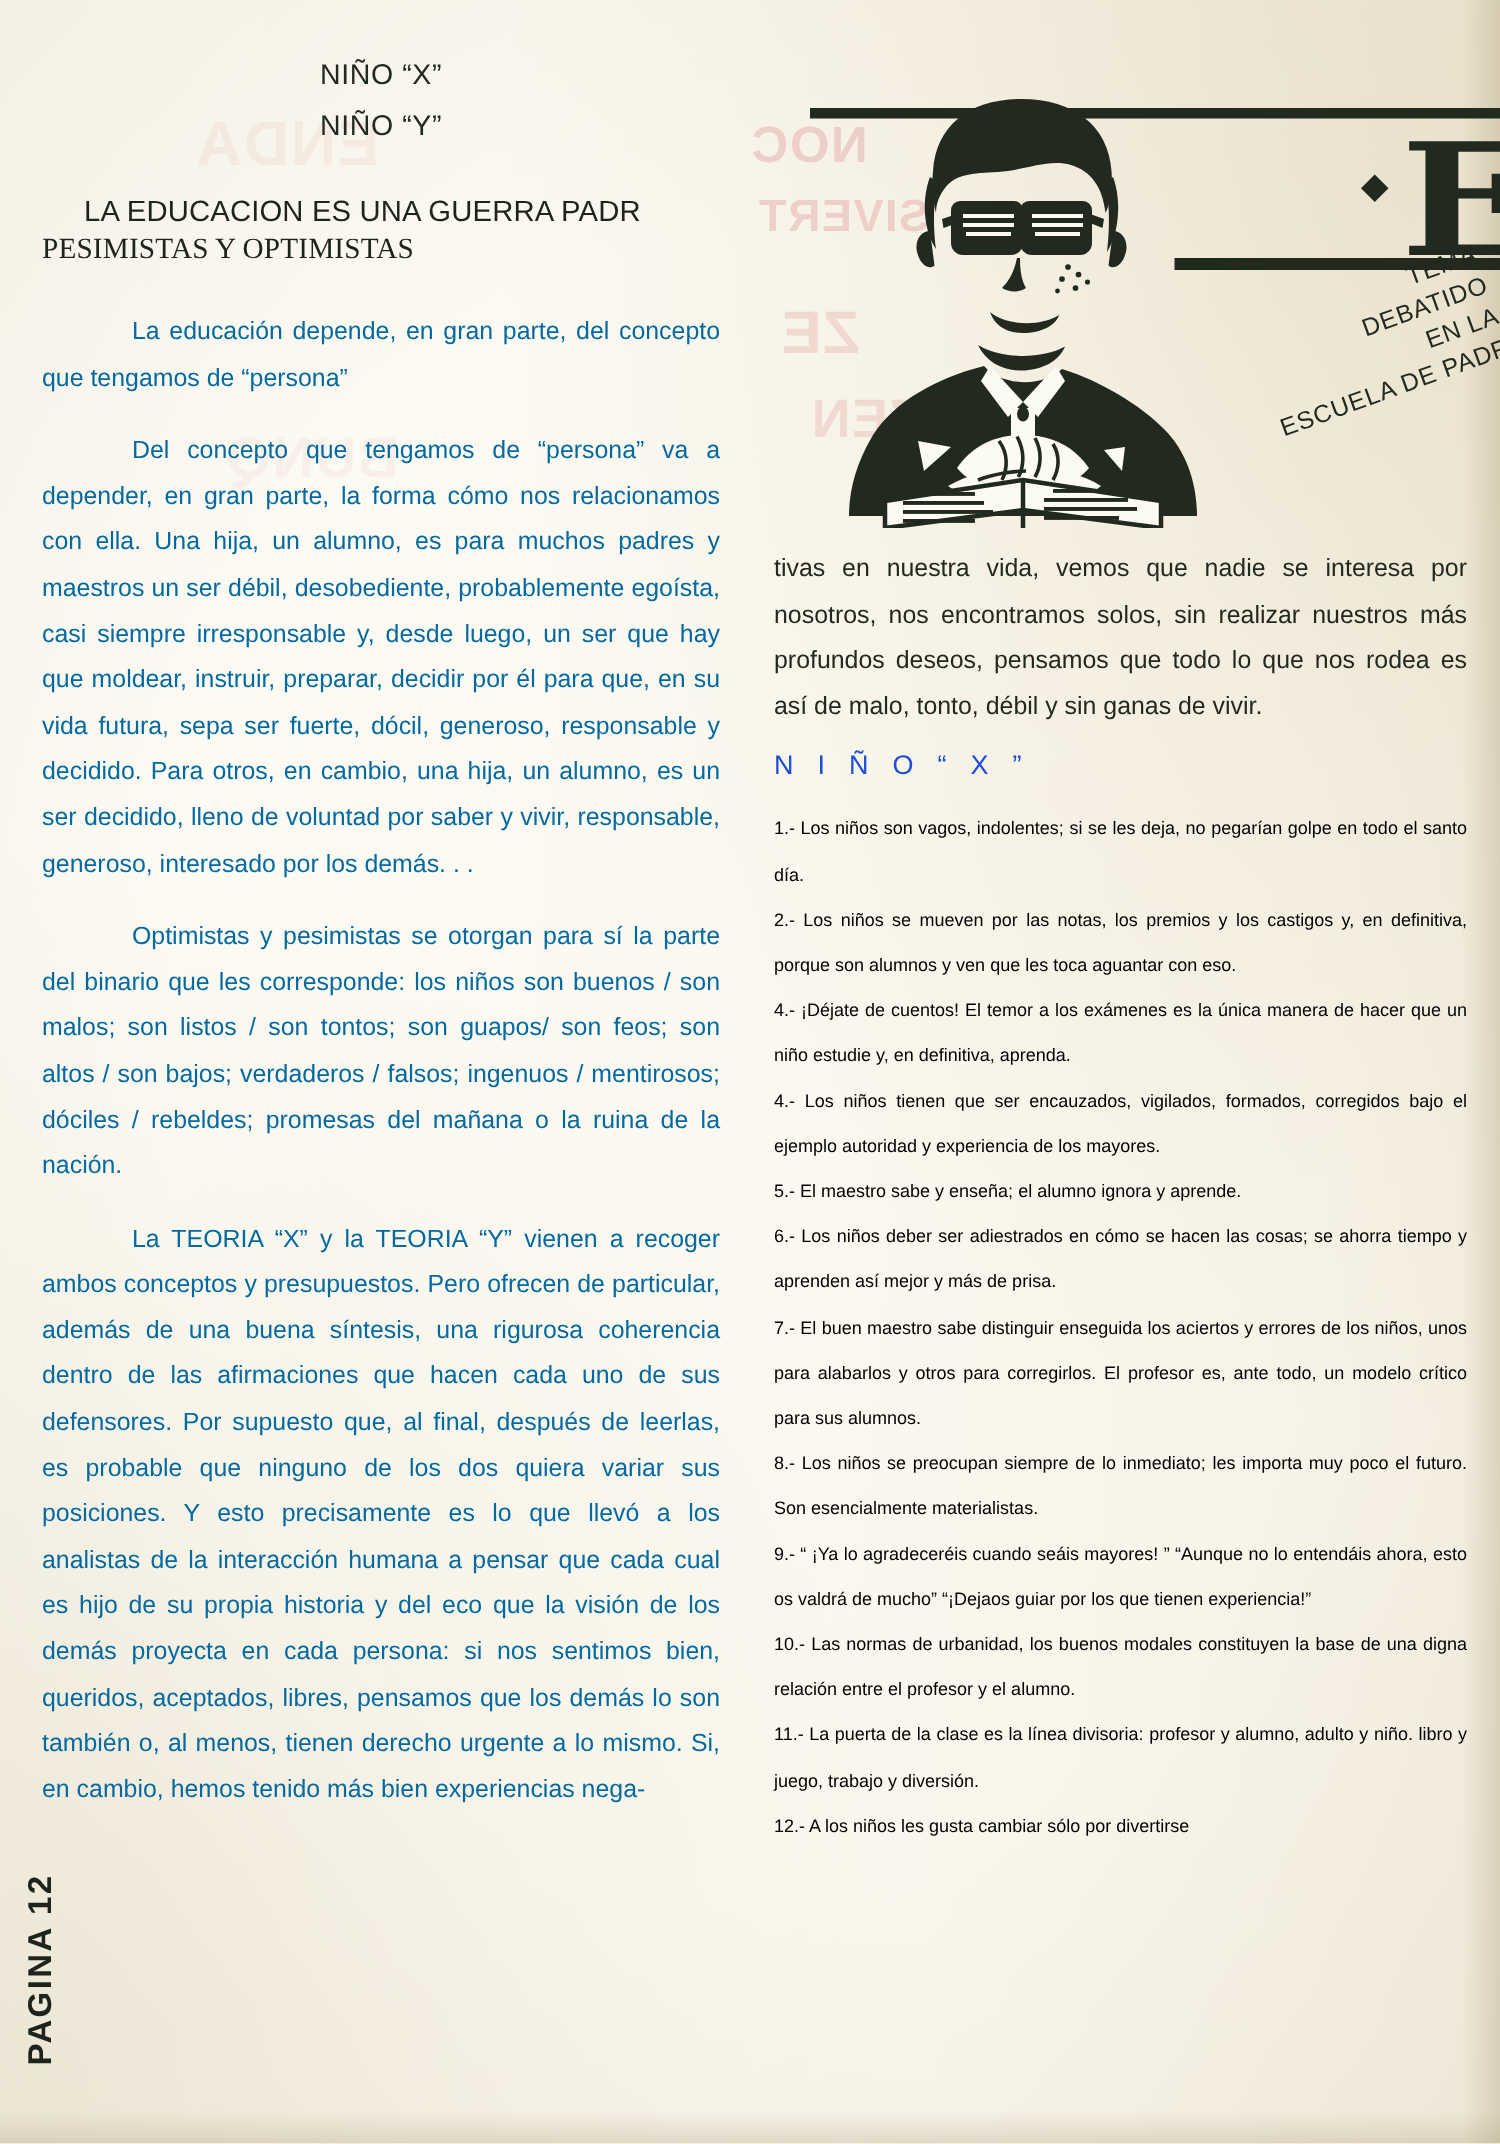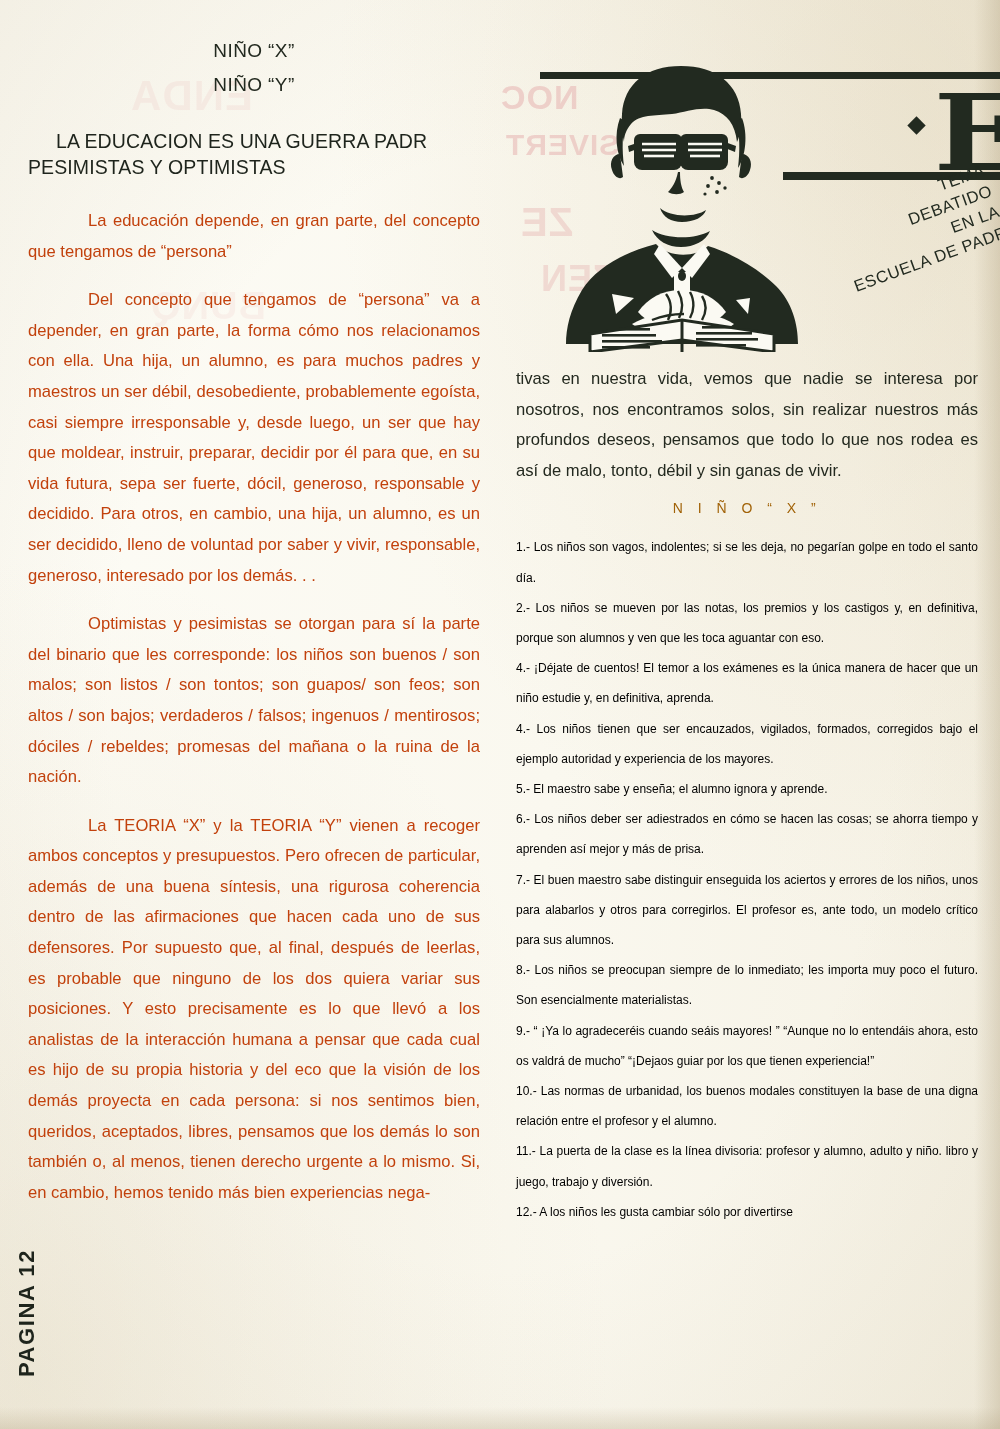--- a/index.html
+++ b/index.html
@@ -51,42 +51,42 @@
   .kicker{
     text-align:center;font-size:19px;letter-spacing:.4px;
     line-height:34px;font-weight:400;color:#22291f;
   }
   .kicker div{margin:0;}
   .headline{
     margin-top:26px;font-size:19.5px;line-height:26px;
     letter-spacing:.1px;font-weight:400;color:#1e241c;
   }
   .headline .l1{display:block;padding-left:28px;}
-  .headline .l2{display:block;}
+  .headline .l2{display:block;font-family:Liberation Serif, serif;}
 
   .body-p{
     font-size:16.6px;line-height:30.6px;
     text-align:justify;text-justify:inter-word;
     margin:0;text-indent:60px;
-    color:#c2410c;
+    color:#0369a1;
   }
   .body-p + .body-p{margin-top:18px;}
   #p1{margin-top:26px;}
 
   
   .col-right{
     position:absolute;left:516px;top:364px;width:462px;z-index:4;
   }
   .r-p{
     font-size:16.6px;line-height:30.6px;text-align:justify;
     margin:0;text-indent:0;color:#23291f;
   }
   .subhead{
-    text-align:center;font-size:14px;letter-spacing:5.5px;
-    margin:14px 0 16px 0;font-weight:400;color:#a16207;
+    text-align:left;font-size:18px;letter-spacing:5.5px;
+    margin:14px 0 16px 0;font-weight:400;color:#1d4ed8;
   }
   .item{
     font-size:12px;line-height:30.2px;text-align:justify;
     margin:0 0 0 0;color:#000000;
   }
 
   
   .illo{position:absolute;left:536px;top:62px;width:290px;height:290px;z-index:5;}
   .illo svg{display:block;width:100%;height:100%;}
 

